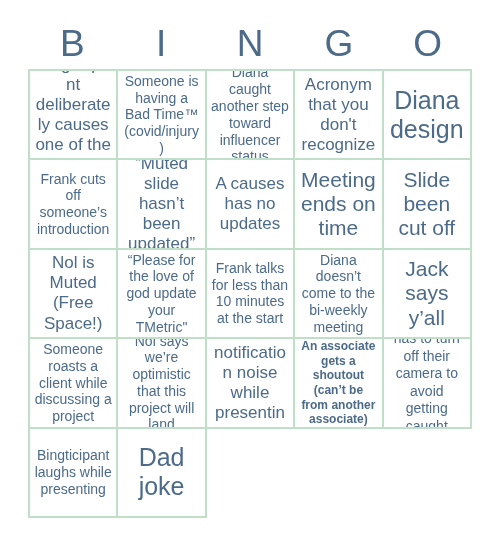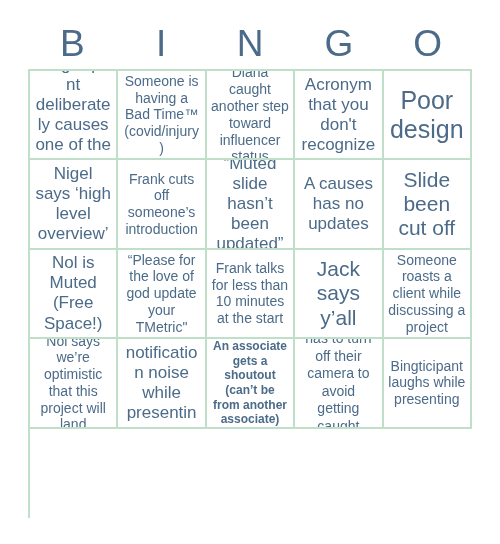--- a/index.html
+++ b/index.html
@@ -102,49 +102,52 @@
     <div class="cell sz-md">
         <span class="cell-text">Someone is having a Bad Time™ (covid/injury)</span>
       </div>
     <div class="cell sz-md">
         <span class="cell-text">Diana caught another step toward influencer status</span>
       </div>
     <div class="cell sz-lg">
         <span class="cell-text">Acronym that you don't recognize</span>
       </div>
     <div class="cell sz-xxl">
-        <span class="cell-text">Poor design</span>
+        <span class="cell-text">Diana design</span>
       </div>
 
-    <div class="cell sz-lg">
-        <span class="cell-text">Nigel says ‘high level overview’</span>
-      </div>
     <div class="cell sz-md">
         <span class="cell-text">Frank cuts off someone’s introduction</span>
       </div>
     <div class="cell sz-lg">
         <span class="cell-text">“Muted slide hasn’t been updated”</span>
       </div>
     <div class="cell sz-lg">
         <span class="cell-text">A causes has no updates</span>
       </div>
 
+    <div class="cell sz-xl">
+        <span class="cell-text">Meeting ends on time</span>
+      </div>
     <div class="cell sz-xl">
         <span class="cell-text">Slide been cut off</span>
       </div>
     <div class="cell sz-lg">
         <span class="cell-text">Nol is Muted (Free Space!)</span>
       </div>
     <div class="cell sz-md">
         <span class="cell-text">“Please for the love of god update your TMetric"</span>
       </div>
     <div class="cell sz-md">
         <span class="cell-text">Frank talks for less than 10 minutes at the start</span>
       </div>
 
+    <div class="cell sz-md">
+        <span class="cell-text">Diana doesn’t come to the bi-weekly meeting</span>
+      </div>
     <div class="cell sz-xl">
         <span class="cell-text">Jack says y’all</span>
       </div>
     <div class="cell sz-md">
         <span class="cell-text">Someone roasts a client while discussing a project</span>
       </div>
     <div class="cell sz-md">
         <span class="cell-text">Nol says we’re optimistic that this project will land</span>
       </div>
 
@@ -153,15 +156,18 @@
       </div>
     <div class="cell sz-sm">
         <span class="cell-text">An associate gets a shoutout (can’t be from another associate)</span>
       </div>
     <div class="cell sz-xs">
         <span class="cell-text">Bingticipant has to turn off their camera to avoid getting caught laughing</span>
       </div>
     <div class="cell sz-md">
         <span class="cell-text">Bingticipant laughs while presenting</span>
       </div>
+    <div class="cell sz-xxl">
+        <span class="cell-text">Dad joke</span>
+      </div>
   </div>
 
 </div>
 
 </body></html>

